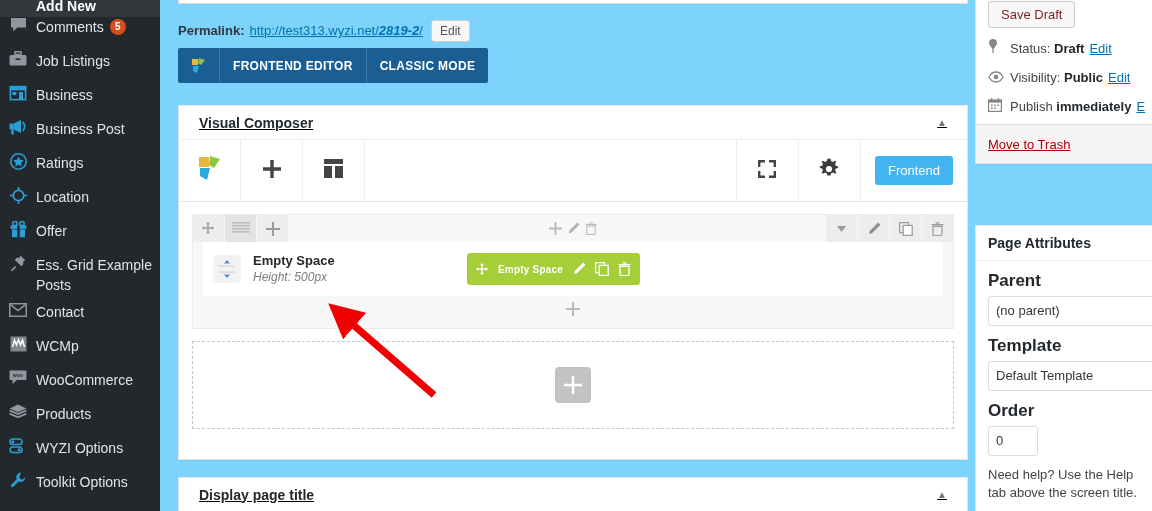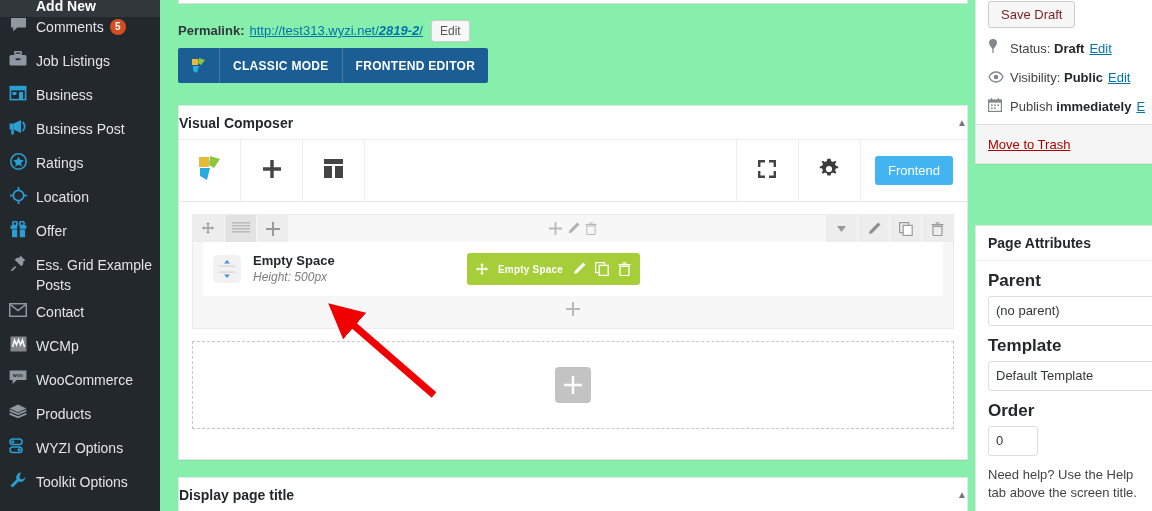--- a/index.html
+++ b/index.html
@@ -34,21 +34,21 @@
   .menu-item .mi-label { flex: 1; padding-right: 8px; }
   .badge {
     display: inline-block; background: #d54e21; color: #fff;
     font-size: 10px; font-weight: bold; line-height: 15px;
     min-width: 16px; height: 16px; border-radius: 8px;
     text-align: center; padding: 0 5px; margin-left: 6px;
     vertical-align: 2px;
   }
 
   
-  #content { position: absolute; left: 160px; top: 0; right: 0; height: 511px; background: #86efac; }
+  #content { position: absolute; left: 160px; top: 0; right: 0; height: 511px; background: #7dd3fc; }
 
   .title-tail {
     position: absolute; left: 18px; top: -4px; width: 790px; height: 8px;
     background: #fff; border: 1px solid #ddd; border-top: none;
   }
 
   .permalink-row {
     position: absolute; left: 18px; top: 20px;
     font-size: 13px; color: #32373c; line-height: 20px;
     display: flex; align-items: center;
@@ -81,21 +81,21 @@
   }
   .vc-mode-btn:last-child { border-right: none; }
 
   
   .postbox {
     position: absolute; background: #fff; border: 1px solid #e5e5e5;
     box-shadow: 0 1px 1px rgba(0,0,0,.04);
   }
   .postbox-head {
     height: 34px; display: flex; align-items: center;
-    border-bottom: 1px solid #eee; padding: 0 0;
+    border-bottom: 1px solid #eee; padding: 0 20px; text-decoration: underline;
   }
   .postbox-head h3 {
     font-size: 14px; font-weight: bold; color: #23282d; flex: 1;
   }
   .toggle-arrow { color: #72777c; font-size: 10px; cursor: pointer; }
 
   #vc-box { left: 18px; top: 105px; width: 790px; height: 355px; }
 
   .vc-toolbar {
     height: 62px; display: flex; align-items: stretch; border-bottom: 1px solid #e5e5e5;
@@ -352,22 +352,22 @@
     </div>
 
     <div class="vc-mode-bar">
       <div class="vc-logo-cell">
         <svg width="20" height="20" viewBox="0 0 20 20">
           <path d="M3 3 L9 3 L9 9 L3 9 Z" fill="#e8b83a"></path>
           <path d="M10 2 L16 4 L12 9 L9 7 Z" fill="#8dc63f"></path>
           <path d="M4 10 L10 10 L8 17 L4 15 Z" fill="#29abe2"></path>
         </svg>
       </div>
+      <div class="vc-mode-btn">FRONTEND EDITOR</div>
       <div class="vc-mode-btn">CLASSIC MODE</div>
-      <div class="vc-mode-btn">FRONTEND EDITOR</div>
     </div>
 
     <div class="postbox" id="vc-box">
       <div class="postbox-head">
         <h3>Visual Composer</h3>
         <span class="toggle-arrow">▲</span>
       </div>
 
       <div class="vc-toolbar">
         <div class="vc-tb-cell">

